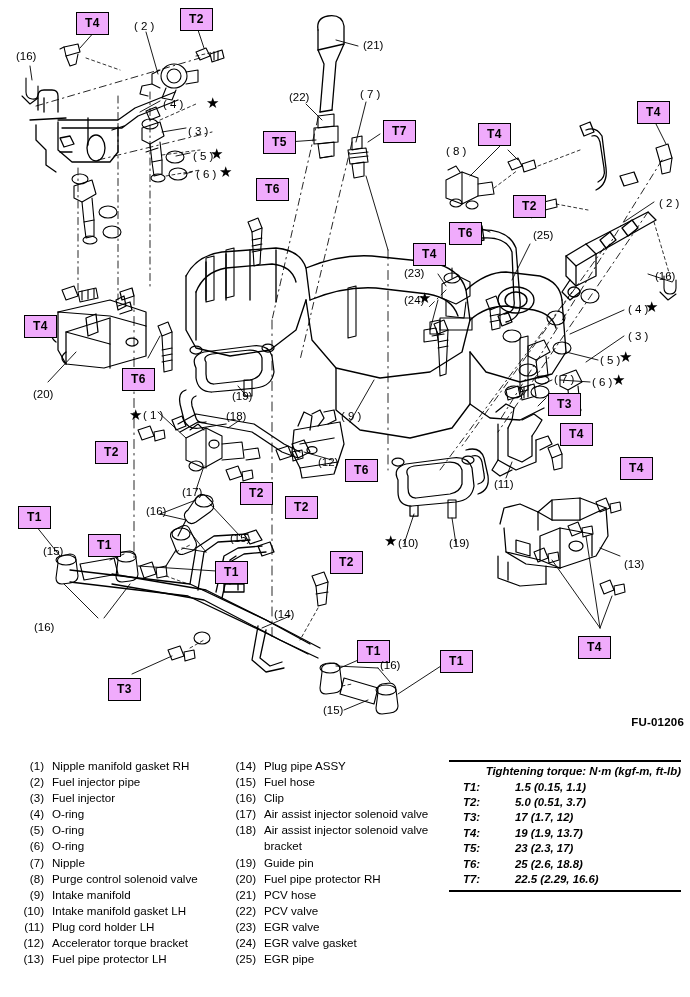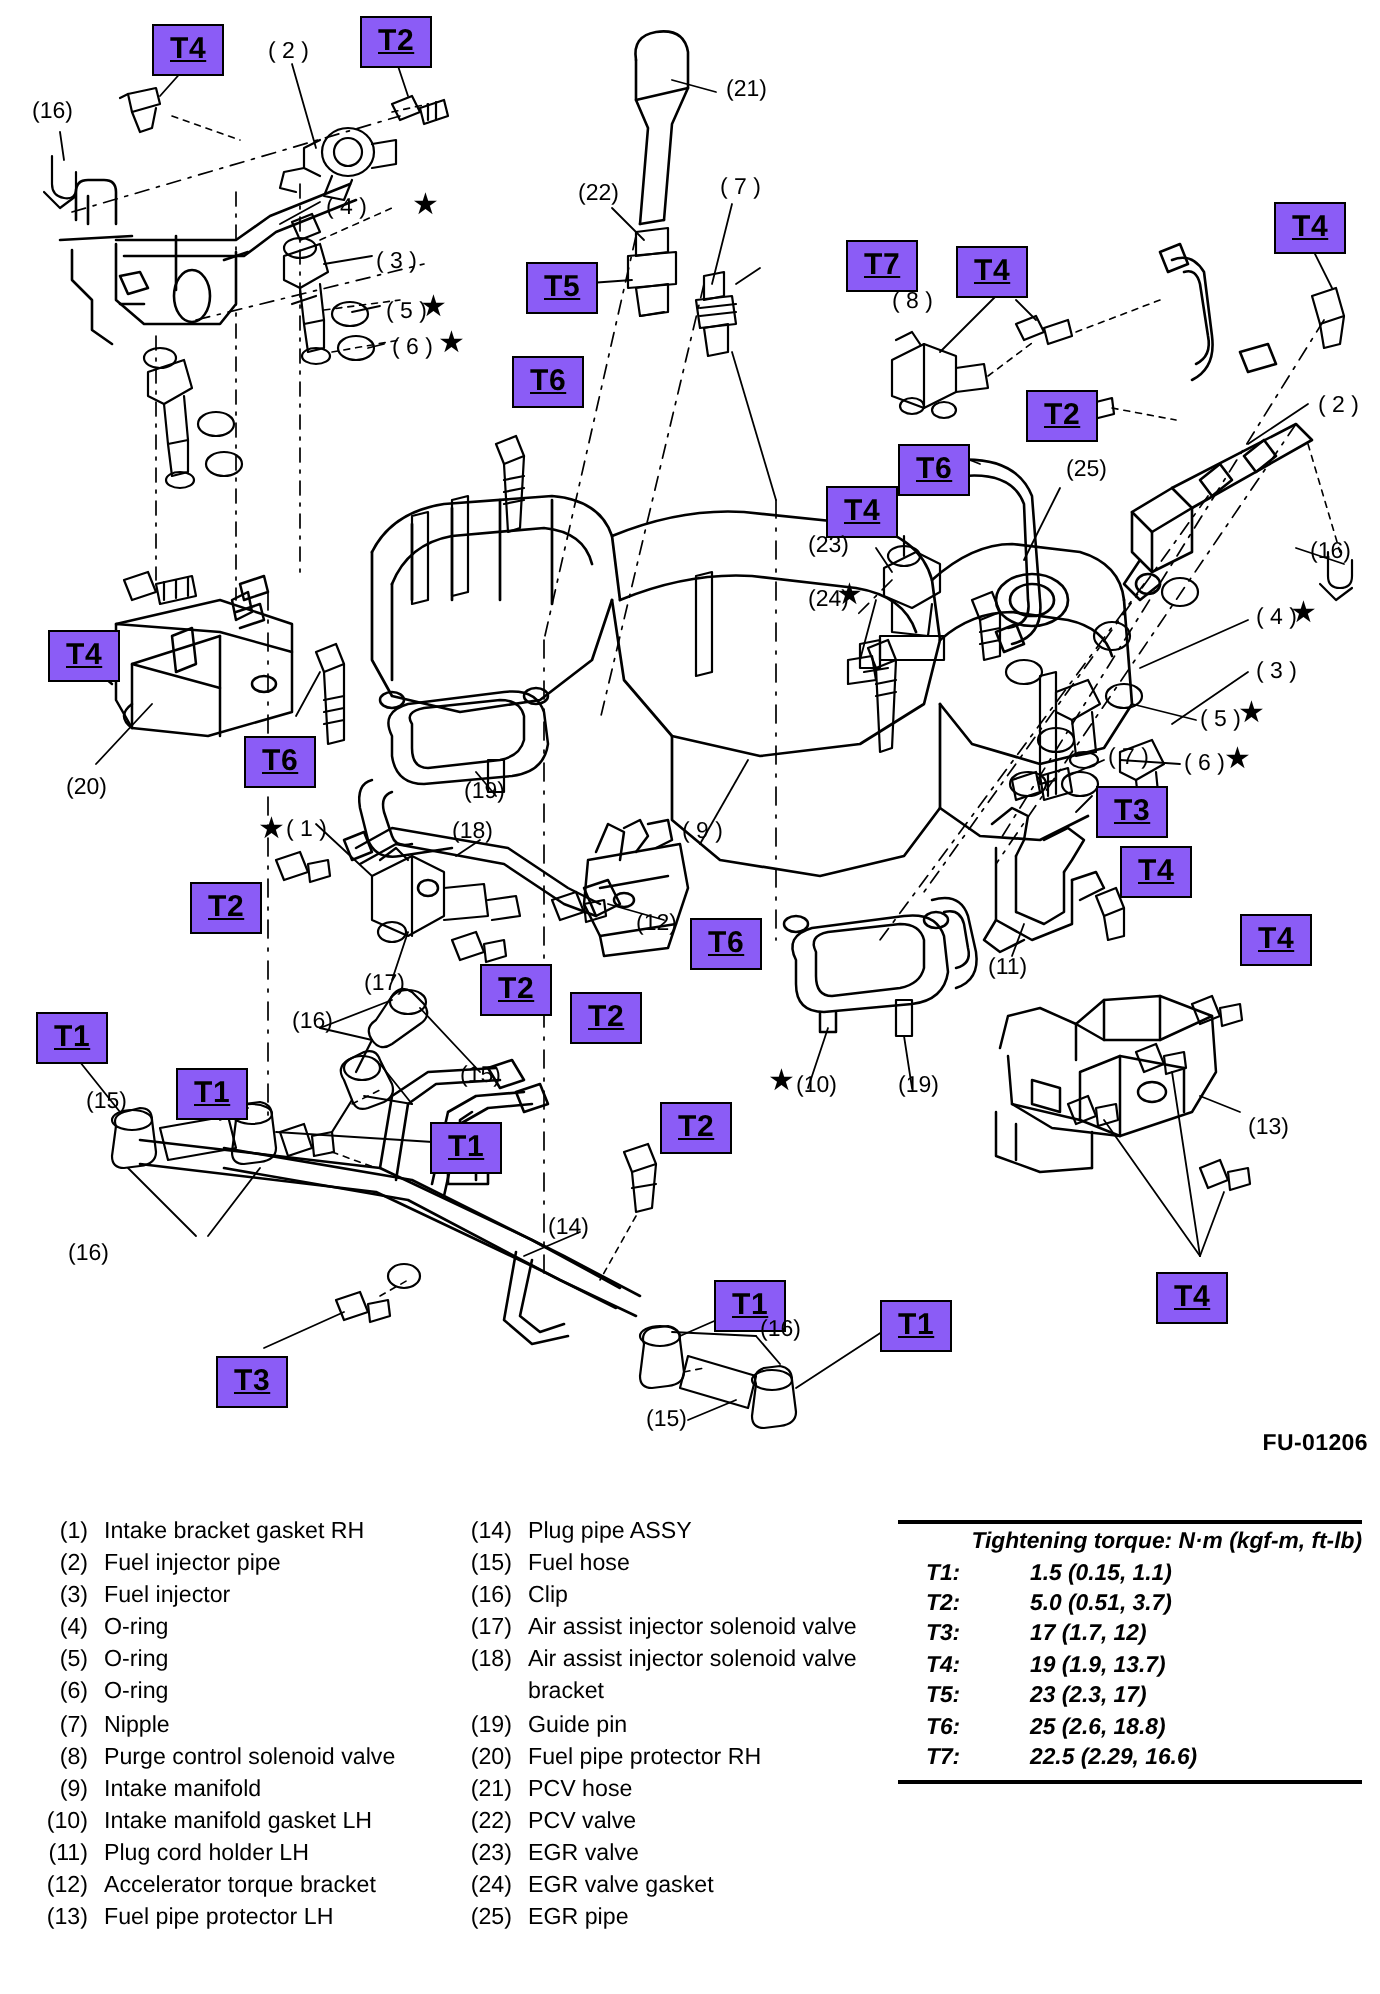--- a/index.html
+++ b/index.html
@@ -5,24 +5,24 @@
   html,body{margin:0;padding:0;background:#fff;}
   body{width:690px;height:997px;position:relative;
        font-family:"Liberation Sans","DejaVu Sans",sans-serif;color:#000;
        overflow:hidden;}
 
   
   #diagram{position:absolute;left:0;top:0;width:690px;height:740px;}
   #diagram svg{position:absolute;left:0;top:0;}
 
   
-  .tbox{position:absolute;border:1.4px solid #000;background:#8b5cf6;
-        font-size:15px;font-weight:700;line-height:1;
+  .tbox{position:absolute;border:1.4px solid #000;background:#f0abfc;
+        font-size:12px;font-weight:700;line-height:1;
         padding:4px 8px 5px 8px;text-align:center;
-        letter-spacing:.3px;z-index:6;text-decoration:underline;}
+        letter-spacing:.3px;z-index:6;}
 
   
   .pnum{position:absolute;font-size:11.5px;line-height:1;z-index:6;
         white-space:nowrap;background:transparent;}
 
   
   .star{position:absolute;font-size:15px;line-height:1;z-index:6;}
 
   
   .figid{position:absolute;right:6px;top:716px;font-size:11.5px;
@@ -572,21 +572,21 @@
       <path d="M456 544 L452 518"></path>
       <path d="M48 382 L76 352"></path>
       <path d="M148 358 L160 336"></path>
     </g>
   </svg>
 
   <div>
       <div class="tbox" style="left: 76px; top: 12px;">T4</div>
       <div class="tbox" style="left: 180px; top: 8px;">T2</div>
       <div class="tbox" style="left: 263px; top: 131px;">T5</div>
-      <div class="tbox" style="left: 383px; top: 120px; margin-left: 40px;">T7</div>
+      <div class="tbox" style="left: 383px; top: 120px;">T7</div>
       <div class="tbox" style="left: 478px; top: 123px;">T4</div>
       <div class="tbox" style="left: 637px; top: 101px;">T4</div>
       <div class="tbox" style="left: 256px; top: 178px;">T6</div>
       <div class="tbox" style="left: 513px; top: 195px;">T2</div>
       <div class="tbox" style="left: 449px; top: 222px;">T6</div>
       <div class="tbox" style="left: 413px; top: 243px;">T4</div>
       <div class="tbox" style="left: 24px; top: 315px;">T4</div>
       <div class="tbox" style="left: 122px; top: 368px;">T6</div>
       <div class="tbox" style="left: 548px; top: 393px;">T3</div>
       <div class="tbox" style="left: 95px; top: 441px;">T2</div>
@@ -658,21 +658,21 @@
       <div class="star" style="left: 384px; top: 533px;">★</div>
     </div>
 
   <div class="figid">FU-01206</div>
 </div>
 
 <div id="legend">
   <div class="legcol c1">
       <div class="legrow">
         <span class="num">(1)</span>
-        <span class="txt">Intake bracket gasket RH</span>
+        <span class="txt">Nipple manifold gasket RH</span>
       </div>
       <div class="legrow">
         <span class="num">(2)</span>
         <span class="txt">Fuel injector pipe</span>
       </div>
       <div class="legrow">
         <span class="num">(3)</span>
         <span class="txt">Fuel injector</span>
       </div>
       <div class="legrow">

